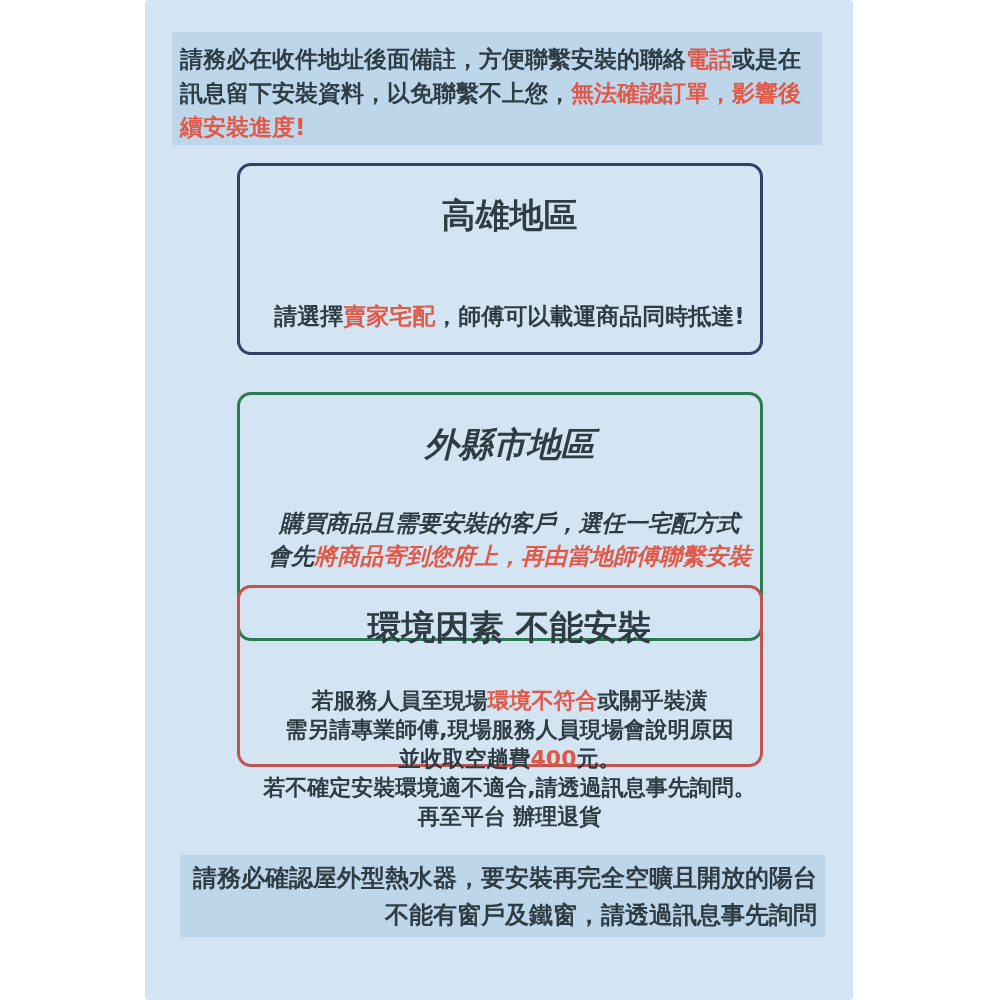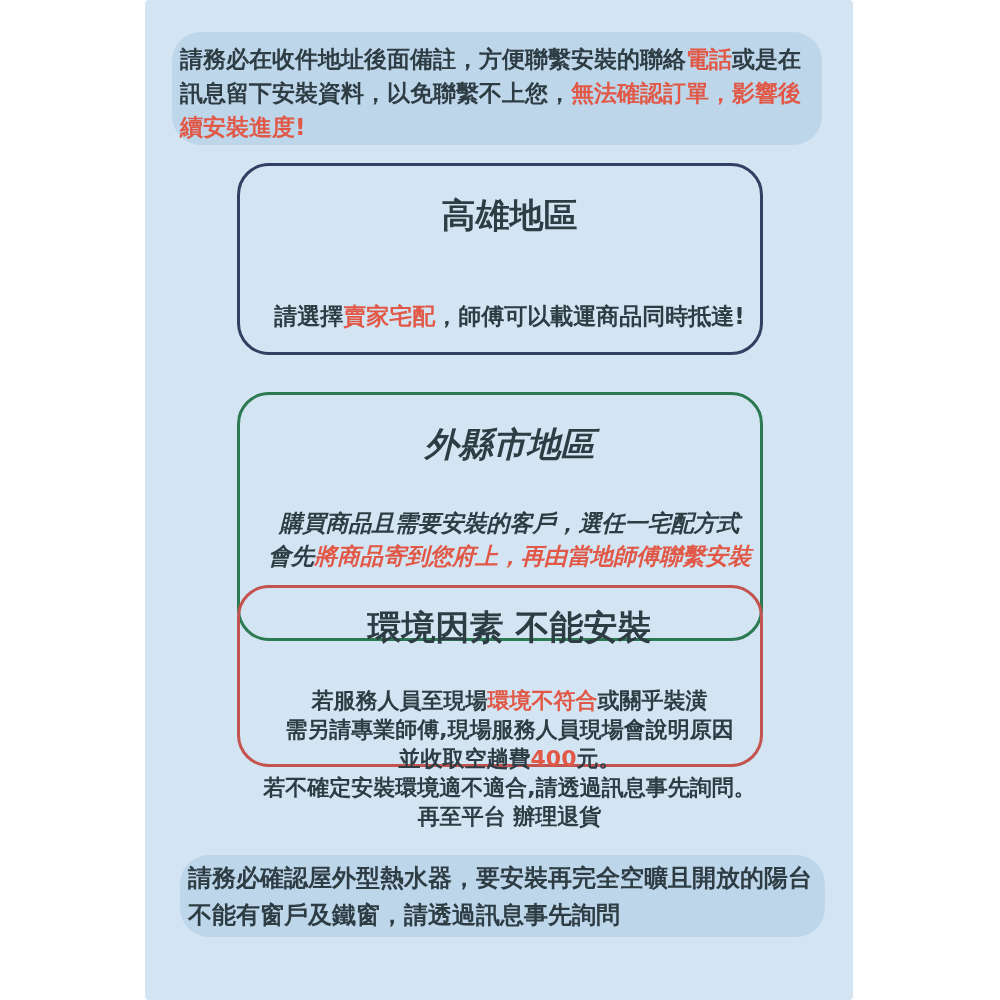--- a/index.html
+++ b/index.html
@@ -15,47 +15,46 @@
     position: absolute;
     left: 145px; top: 0;
     width: 708px; height: 1000px;
     background: var(--panel_bg, #d3e4f2);
     border-radius: 4px;
   }
   .notice {
     position: absolute;
     background: var(--notice_bg, #bdd6ea);
     color: var(--dark, #2e3c44);
-    border-radius: 29px;
   }
   .notice-top {
     left: 27px; top: 32px;
     width: 650px; height: 113px;
     padding: 10px 8px;
     box-sizing: border-box;
     font-size: 23px;
     line-height: 34px;
     text-align: left;
   }
   .notice-bottom {
     left: 35px; top: 855px;
     width: 645px; height: 82px;
     padding: 5px 8px;
     box-sizing: border-box;
     font-size: 24px;
     line-height: 37px;
-    text-align: left;
+    text-align: right;
   }
   .region-box {
     position: absolute;
     left: 92px;
     width: 526px;
     box-sizing: border-box;
     border: 3px solid;
-    border-radius: 32px;
+    border-radius: 14px;
     text-align: center;
     padding-left: 19px;
   }
   .box-navy  { top: 163px; height: 192px; border-color: var(--border_navy,  #333f63); }
   .box-green { top: 392px; height: 249px; border-color: var(--border_green, #2c7a52); font-style: italic; }
   .box-red   { top: 585px; height: 182px; border-color: var(--border_red,   #c3534e); }
   .box-title {
     color: var(--dark, #2e3c44);
     font-size: 34px;
     line-height: 38px;

